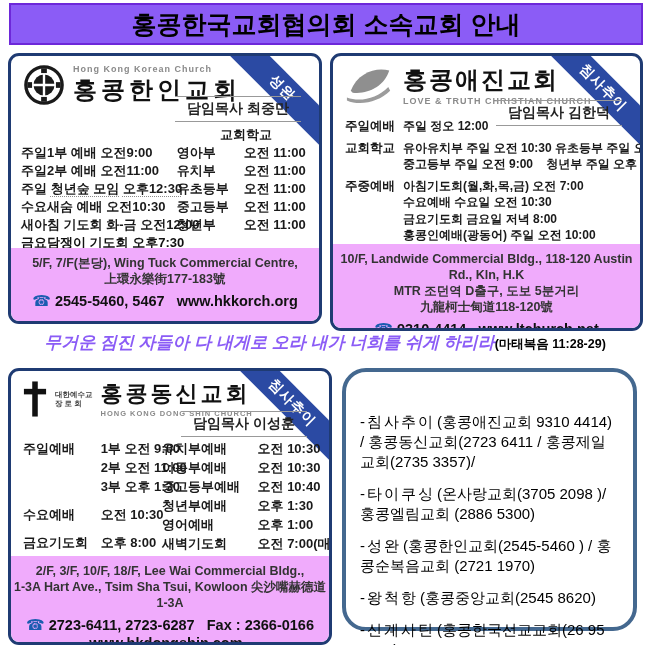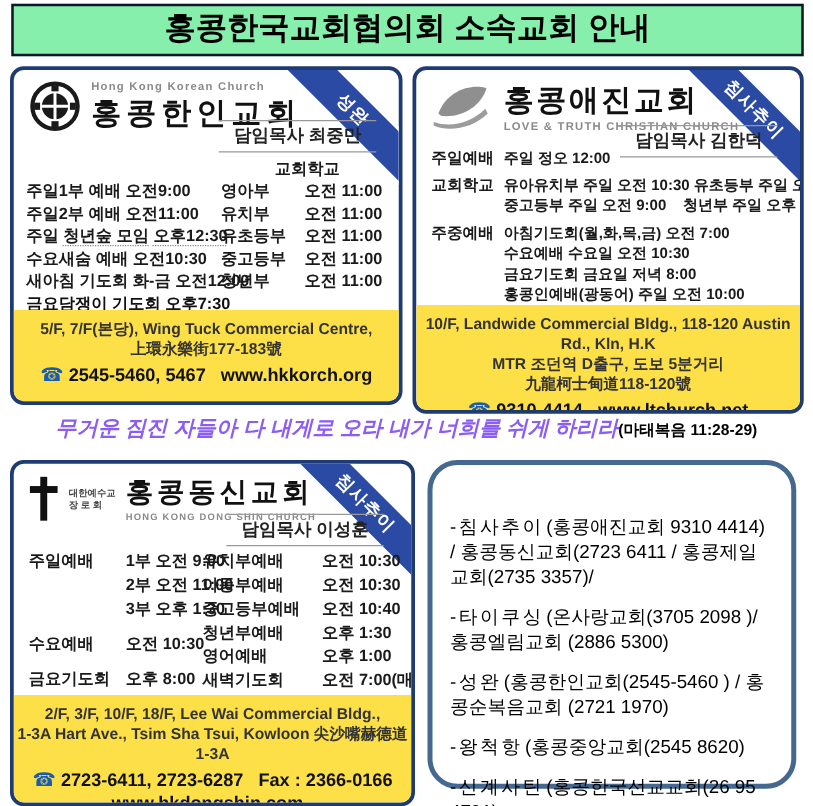--- a/index.html
+++ b/index.html
@@ -4,22 +4,22 @@
 <style>
   html,body{margin:0;padding:0;}
   body{
     width:650px;height:645px;position:relative;background:#fff;
     font-family:"Liberation Sans","DejaVu Sans",sans-serif;color:#111;
     overflow:hidden;
   }
   
   .banner{
     position:absolute;left:9px;top:3px;width:630px;height:38px;
-    background:#86efac;border:2px solid #0f172a;
-    display:flex;justify-content:center;
+    background:#8b5cf6;border:2px solid #6d28d9;
+    display:flex;align-items:center;justify-content:center;
   }
   .banner .t{font-size:25px;font-weight:700;color:#000;letter-spacing:0px;}
 
   
   .card{
     position:absolute;background:#fff;border:3px solid #1f3b73;border-radius:11px;
     overflow:hidden;
   }
   #card1{left:8px;top:53px;width:308px;height:265px;}
   #card2{left:330px;top:53px;width:307px;height:272px;}
@@ -69,21 +69,21 @@
   #card3 .sched{left:12px;top:68px;right:4px;display:flex;font-size:13px;}
   #card3 .colL{width:46%;}
   #card3 .colR{width:54%;}
   .lab3{display:inline-block;width:74px;text-align:justify;text-align-last:justify;font-weight:700;}
   .lab3r{display:inline-block;width:92px;text-align:justify;text-align-last:justify;font-weight:700;}
   #card3 .row{line-height:19px;}
   .gap8{margin-top:9px;}
 
   
   .addr{
-    position:absolute;left:0;right:0;bottom:0;background:#fde047;
+    position:absolute;left:0;right:0;bottom:0;background:#f0abfc;
     border-radius:0 0 8px 8px;text-align:center;padding-top:7px;
   }
   #card1 .addr{height:66px;}
   #card2 .addr{height:77px;}
   #card3 .addr{height:79px;}
   .al{font-size:12.5px;font-weight:700;color:#333;line-height:16px;}
   .phonerow{margin-top:5px;font-size:14.5px;font-weight:700;color:#111;line-height:18px;}
   .phoneicon{color:#1a5cb0;font-size:15px;}
   .weblink{font-weight:700;color:#111;text-decoration:none;}
 

